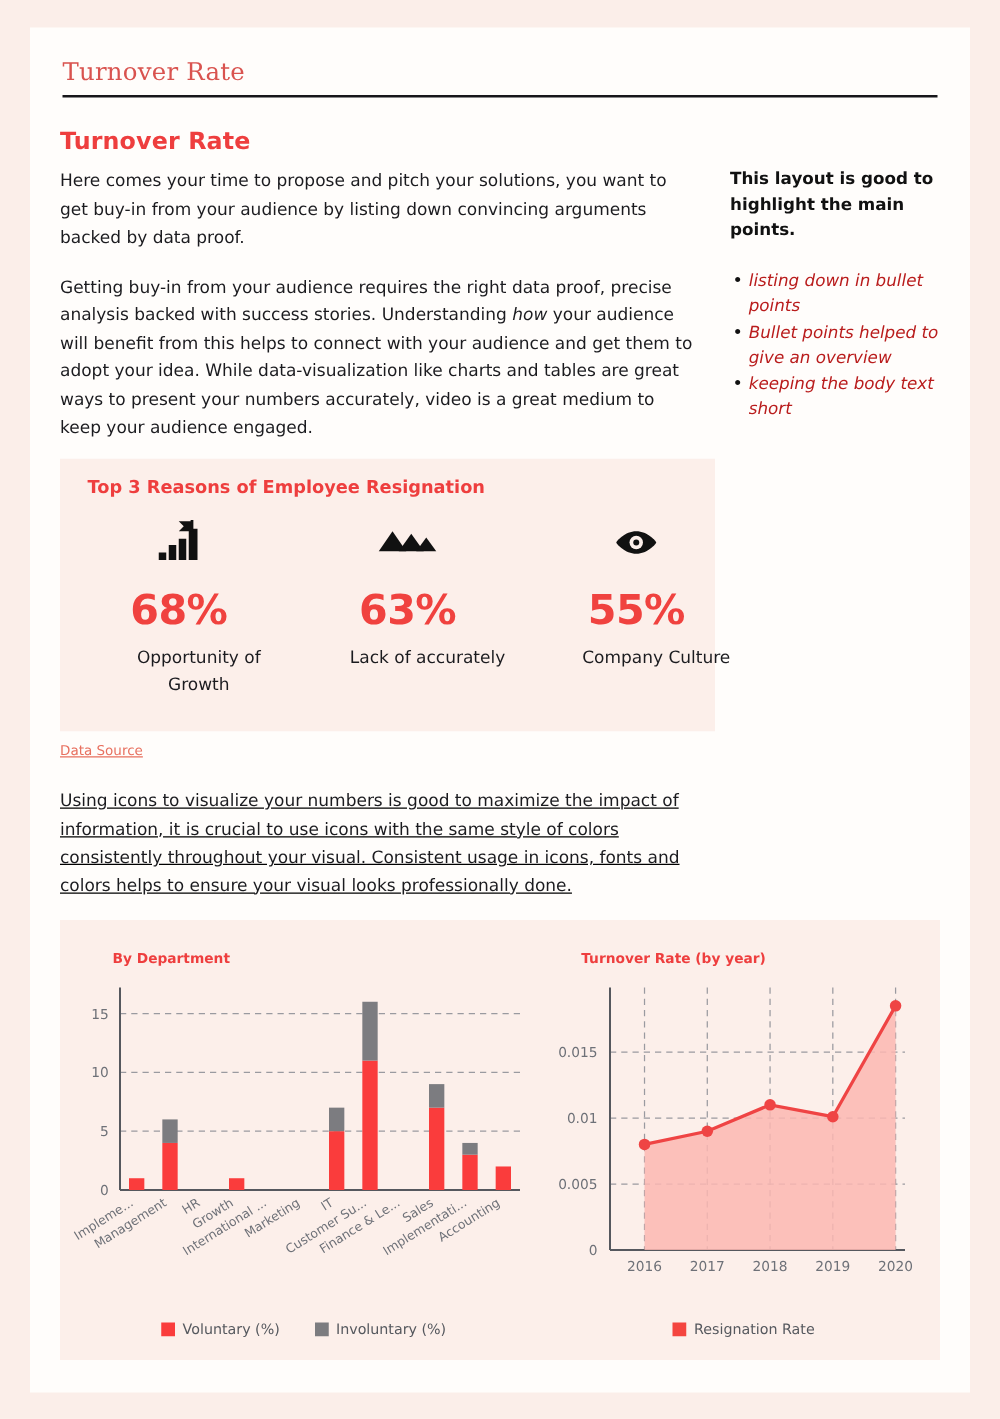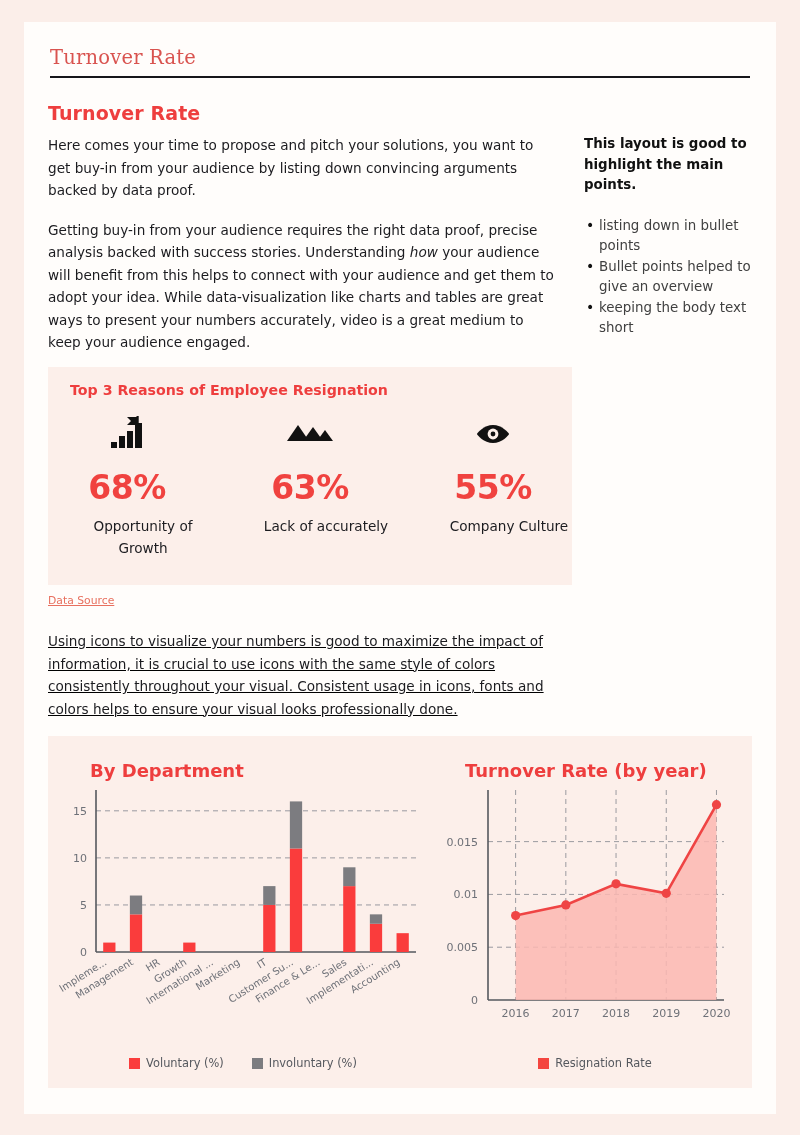--- a/index.html
+++ b/index.html
@@ -39,40 +39,40 @@
 
   
   .side-col { position: absolute; left: 560px; top: 112px; width: 170px; }
   .side-head {
     font-size: 13.4px; font-weight: bold; line-height: 20.5px;
     color: #111; margin-bottom: 20px;
   }
   .side-lead { font-size: 13.4px; line-height: 20.5px; color: #1b1b1f; }
   .side-list { list-style: none; margin-top: 1px; }
   .side-list li {
-    font-size: 13.4px; line-height: 20.5px; color: #404040;
-    position: relative; padding-left: 15px; margin-bottom: 0px;
+    font-size: 13.4px; line-height: 20.5px; color: #b91c1c;
+    position: relative; padding-left: 15px; margin-bottom: 0px; font-style: italic;
   }
   .side-list li::before {
     content: "\2022"; position: absolute; left: 2px; top: -1px;
     font-size: 14px; color: #111;
   }
 
   
   .stats-panel {
     position: absolute; left: 24px; top: 345px;
     width: 524px; height: 218px;
     background: #fcefea;
   }
   .stats-title {
     position: absolute; left: 22px; top: 15px;
     font-size: 14.2px; font-weight: bold; color: #ee3e3e;
   }
   .stats-row {
-    position: absolute; left: 0; top: 45px; width: 100%;
+    position: absolute; left: 16px; top: 45px; width: 100%;
     display: flex;
     gap: 25px;
   }
   .stat { flex: 1; text-align: center; }
   .stat-icon { height: 44px; display: flex; align-items: center; justify-content: center; }
   .stat-value {
     font-size: 33px; font-weight: bold; color: #f0423f;
     letter-spacing: -0.5px; margin-top: 12px;
   }
   .stat-label {
@@ -90,21 +90,21 @@
   
   .charts-panel {
     position: absolute; left: 24px; top: 714px;
     width: 704px; height: 352px;
     background: #fcefea;
   }
   .chart-box { position: absolute; top: 0; height: 352px; }
   .chart-left { left: 0; width: 378px; }
   .chart-right { left: 378px; width: 326px; }
   .chart-title {
-    position: absolute; top: 24px; font-size: 18px; font-weight: bold; color: #ee3e3e;
+    position: absolute; top: 24px; font-size: 11px; font-weight: bold; color: #ee3e3e;
   }
   .chart-left .chart-title { left: 42px; }
   .chart-right .chart-title { left: 39px; }
   .chart-svg { position: absolute; top: 46px; left: 0; }
 
   .legend {
     position: absolute; bottom: 18px; width: 100%;
     display: flex; justify-content: center; gap: 16px; align-items: center;
   }
   .legend-item { display: flex; align-items: center; gap: 6px; margin-left: 12px; }

